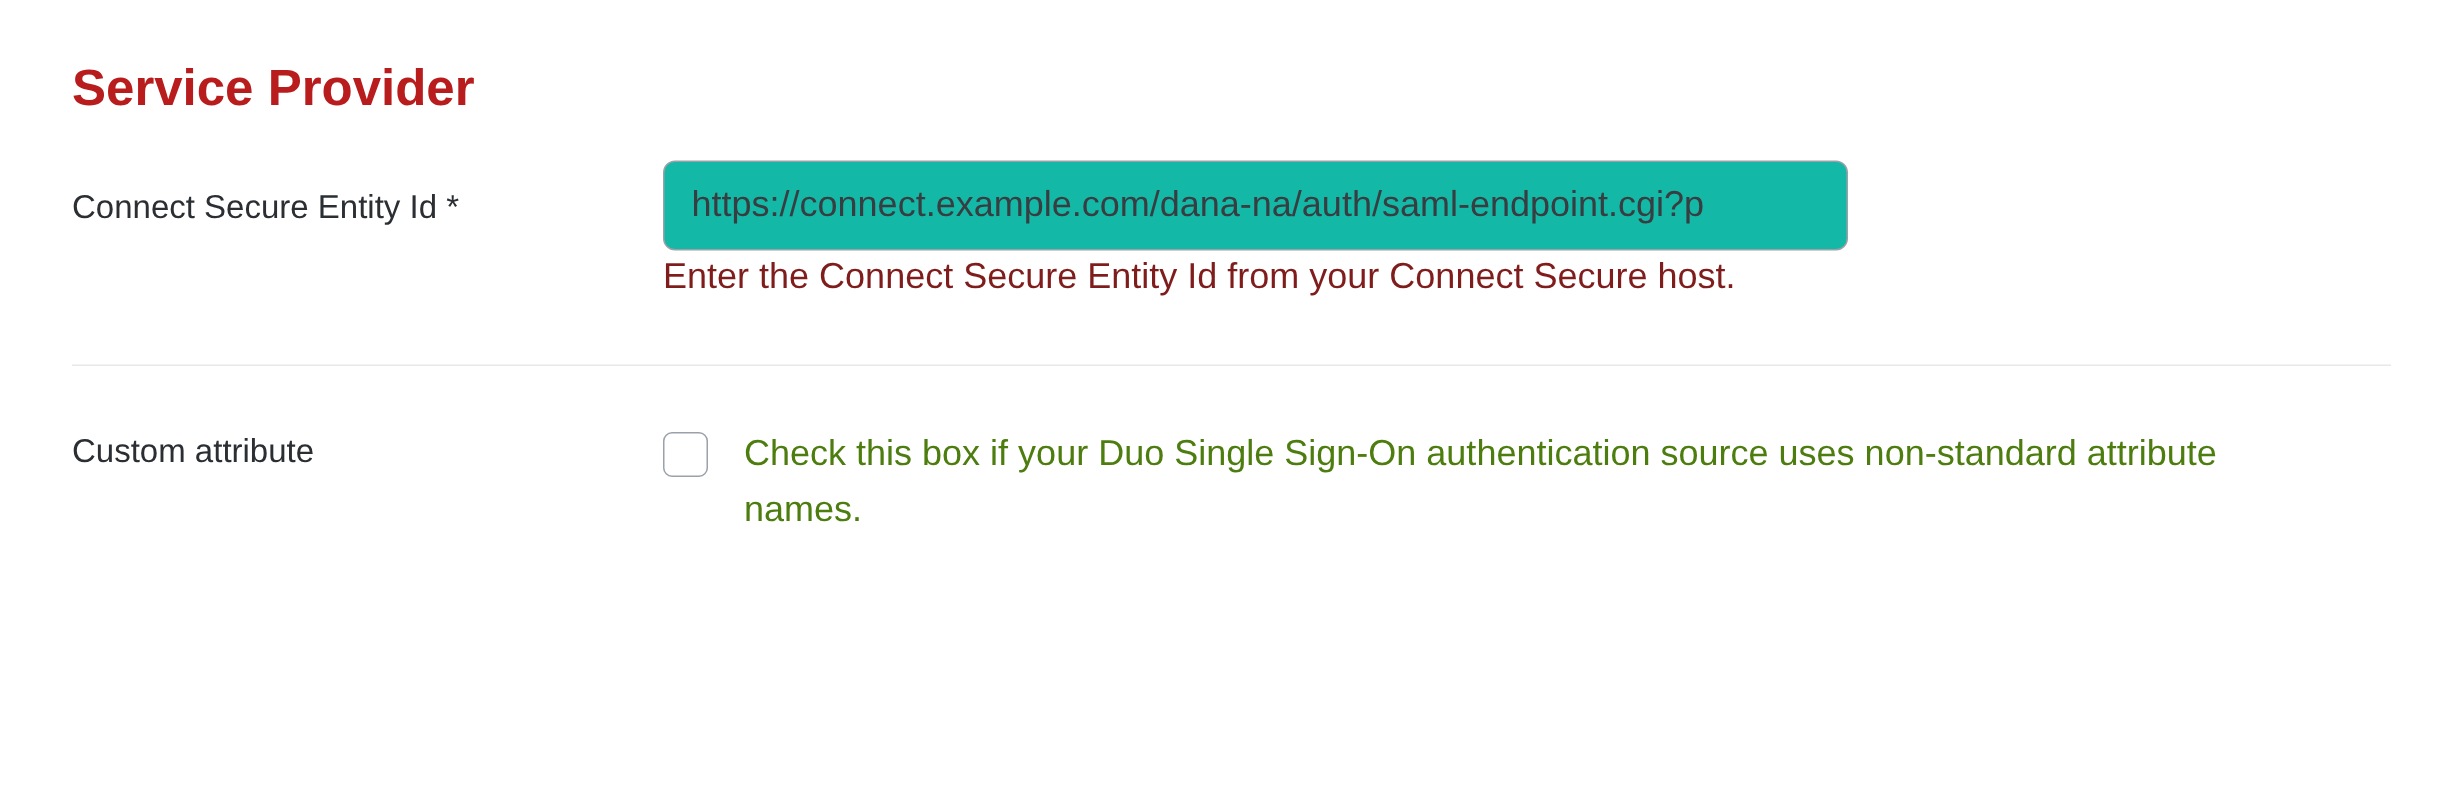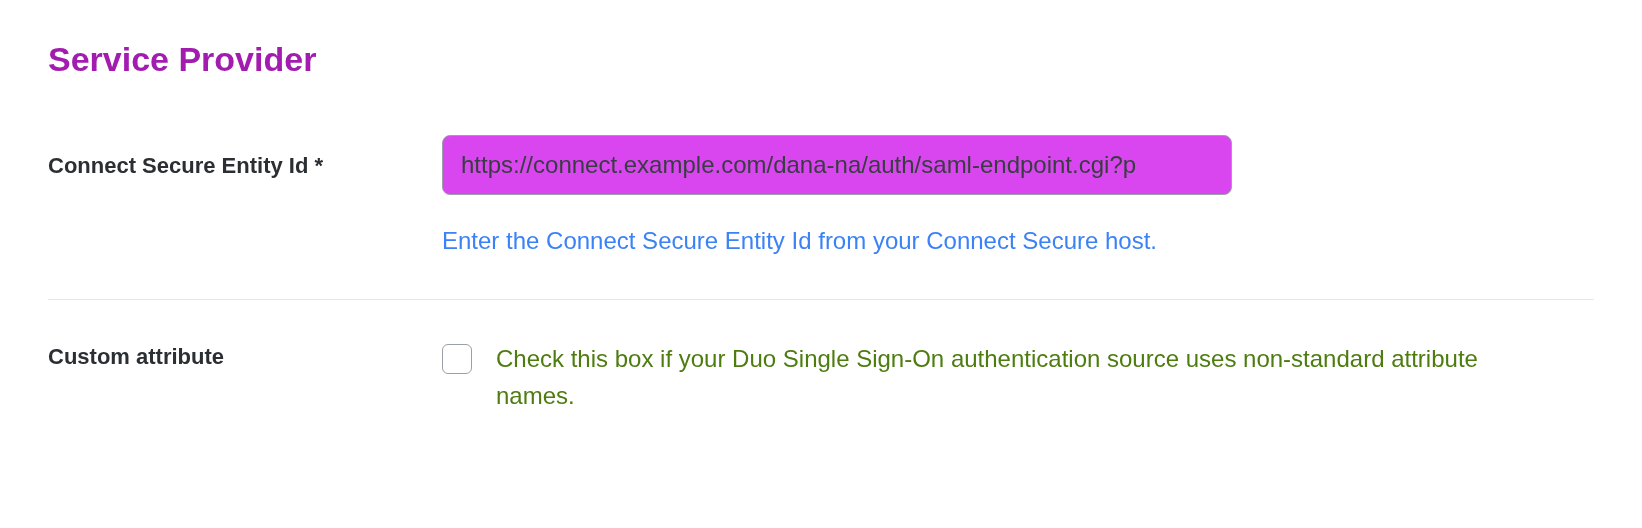--- a/index.html
+++ b/index.html
@@ -10,61 +10,60 @@
     body {
       font-family: -apple-system, BlinkMacSystemFont, "Segoe UI", Helvetica, Arial, sans-serif;
       background: #ffffff;
       color: #2b2f33;
       padding: 40px 48px;
       width: 1642px;
     }
     .section-title {
       font-size: 34px;
       font-weight: 700;
-      color: #a21caf;
-      margin-bottom: 56px;
+      color: #b91c1c;
+      margin-bottom: 28px;
     }
     .form-row {
       display: flex;
       align-items: flex-start;
       margin-bottom: 0;
     }
     .label-col {
       width: 394px;
       flex-shrink: 0;
       padding-top: 18px;
     }
     .label-text {
       font-size: 22px;
-      font-weight: 700;
+      font-weight: 400;
       color: #2b2f33;
     }
     .control-col {
       flex: 1;
       max-width: 1100px;
     }
     .text-input {
       width: 790px;
       height: 60px;
       padding: 0 18px;
       font-size: 24px;
       color: #383d41;
       border: 1px solid #9aa1a8;
       border-radius: 8px;
       outline: none;
-      background: #d946ef;
+      background: #14b8a6;
       overflow: hidden;
       text-overflow: clip;
       white-space: nowrap;
       font-family: inherit;
     }
     .help-text {
-      margin-top: 28px;
       font-size: 24px;
-      color: #3b82f6;
+      color: #7f1d1d;
       line-height: 1.5;
     }
     .divider {
       border: none;
       border-top: 1px solid #e6e8ea;
       margin: 40px 0 40px 0;
     }
     .checkbox-row {
       display: flex;
       align-items: flex-start;

